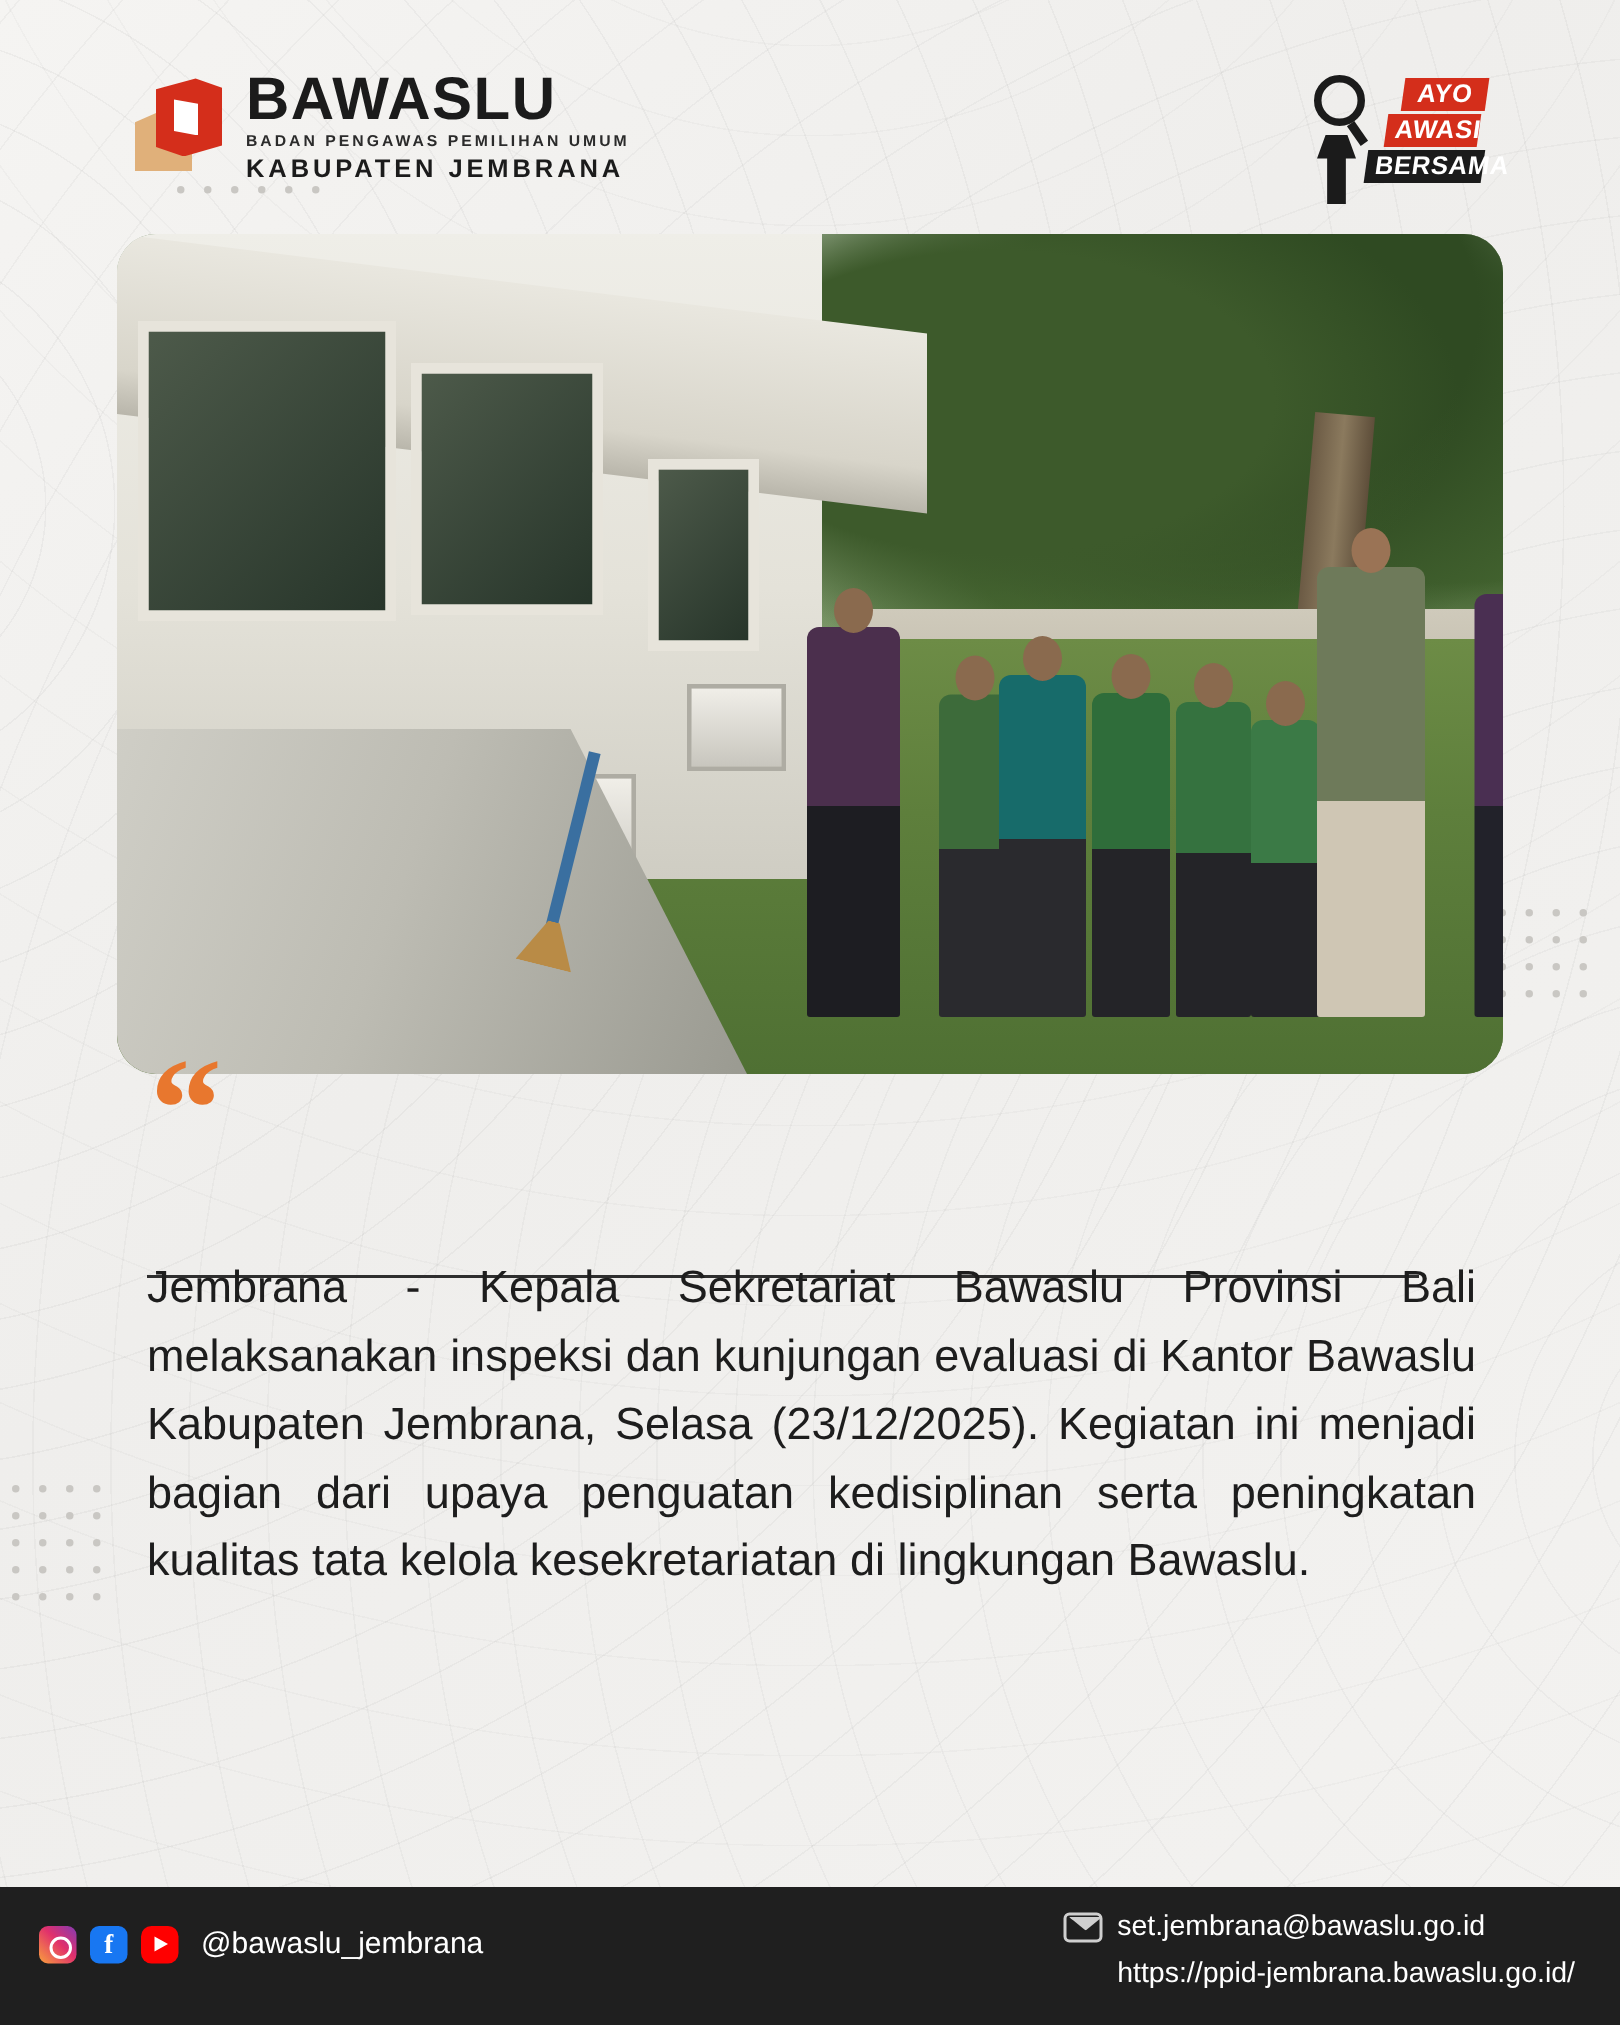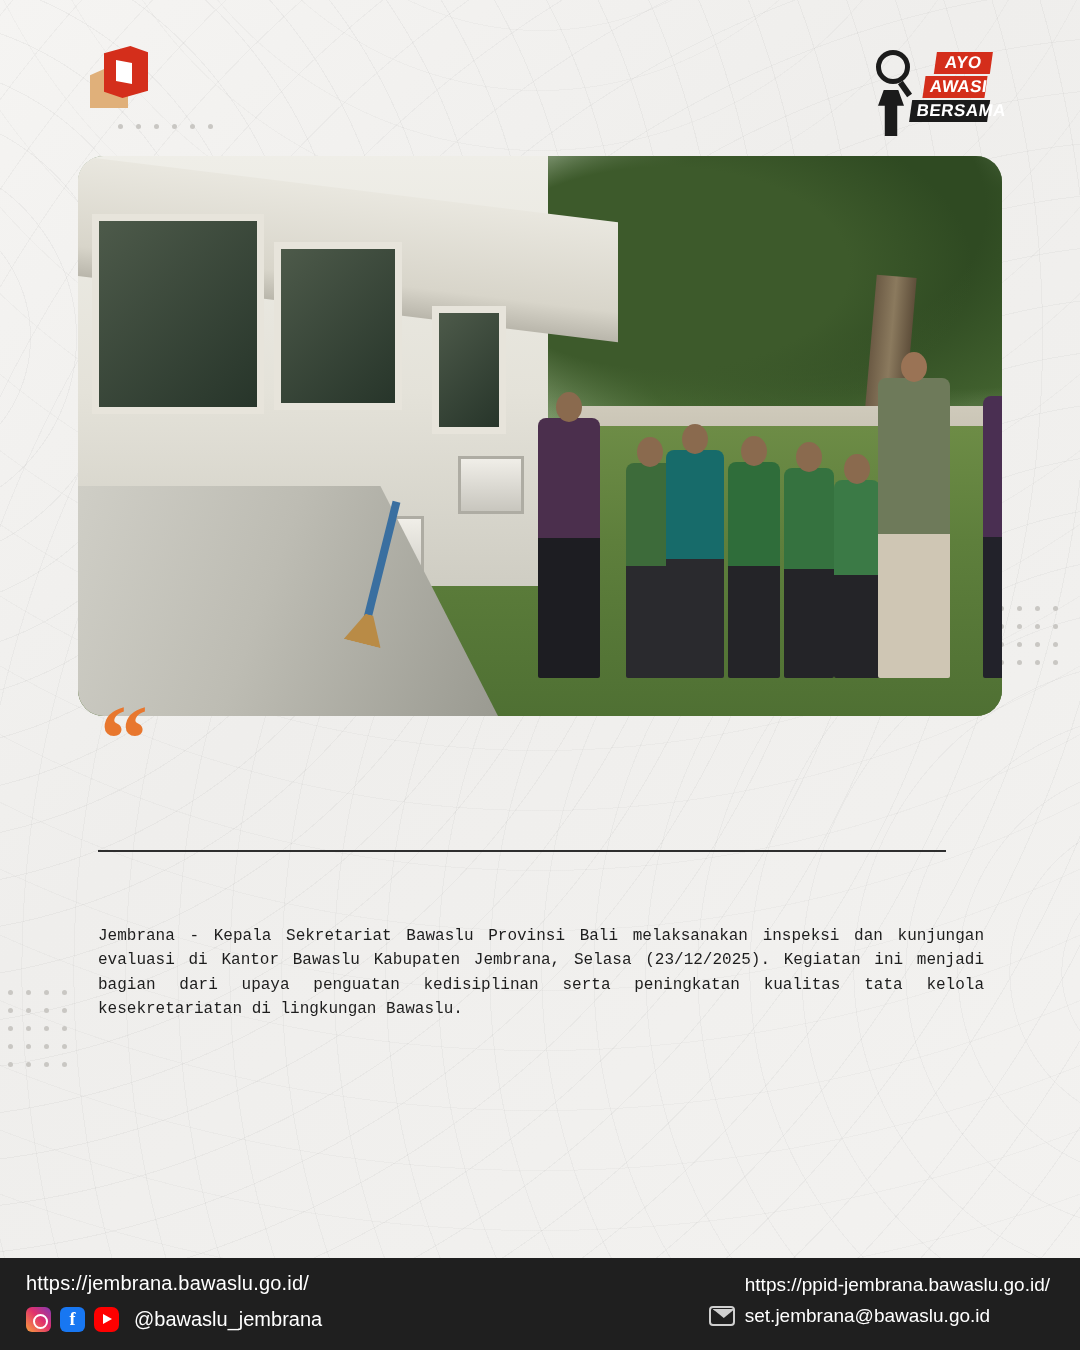--- a/index.html
+++ b/index.html
@@ -196,22 +196,22 @@
   .headline {
     position: absolute; left: 96px; top: 745px; width: 880px;
     color: #e8772e; font-size: 22.5px; font-weight: bold; line-height: 1.42;
     letter-spacing: 0.2px; text-transform: uppercase;
   }
   .rule {
     position: absolute; left: 98px; top: 850px; width: 848px; height: 2px;
     background: #2e2e2e;
   }
   .body-text {
-    position: absolute; left: 98px; top: 924px; width: 886px;
-    font-size: 16px; line-height: 1.52; color: #1d1d1d; text-align: justify; font-family: Liberation Mono, monospace;
+    position: absolute; left: 98px; top: 836px; width: 886px;
+    font-size: 30px; line-height: 1.52; color: #1d1d1d; text-align: justify;
   }
 
   
   .footer {
     position: absolute; left: 0; bottom: 0; width: 1080px; height: 92px;
     background: #1f1f1f; color: #ffffff;
   }
   .footer-left {
     position: absolute; left: 26px; top: 14px;
   }
@@ -260,20 +260,25 @@
 <body>
 
 <div class="poster">
   <div class="bg-swirls"></div>
 
   <div class="header">
     <div class="logo-mark">
       <div class="box-tan"></div>
       <div class="box-red"></div>
       <div class="notch"></div>
+    </div>
+    <div class="logo-text">
+      <div class="logo-title">BAWASLU</div>
+      <div class="logo-sub1">BADAN PENGAWAS PEMILIHAN UMUM</div>
+      <div class="logo-sub2">KABUPATEN JEMBRANA</div>
     </div>
   </div>
 
   <div class="awasi">
     <div class="person">
       <div class="head"></div>
       <div class="handle"></div>
       <div class="body"></div>
     </div>
     <div class="words">
@@ -371,32 +376,31 @@
       </div>
     <div class="person-fig" style="left:905px; width:70px; height:282px; background:linear-gradient(180deg,#4a2f52 0 50%,#22222a 50% 100%);"></div>
   </div>
 
   <div class="quote-mark">“</div>
   <div class="rule"></div>
   <div class="body-text">Jembrana - Kepala Sekretariat Bawaslu Provinsi Bali melaksanakan inspeksi dan kunjungan evaluasi di Kantor Bawaslu Kabupaten Jembrana, Selasa (23/12/2025). Kegiatan ini menjadi bagian dari upaya penguatan kedisiplinan serta peningkatan kualitas tata kelola kesekretariatan di lingkungan Bawaslu.</div>
 
   <div class="footer">
     <div class="footer-left">
-      <div class="footer-web">https://jembrana.bawaslu.go.id/</div>
       <div class="footer-social">
         <span class="ic ic-ig"></span>
         <span class="ic ic-fb">f</span>
         <span class="ic ic-yt"></span>
         <span class="footer-handle">@bawaslu_jembrana</span>
       </div>
     </div>
     <div class="footer-right">
       <div class="fr-row">
+        <span class="ic-mail"></span>
+        <span>set.jembrana@bawaslu.go.id</span>
+      </div>
+      <div class="fr-row">
         <span class="spacer26"></span>
         <span>https://ppid-jembrana.bawaslu.go.id/</span>
       </div>
-      <div class="fr-row">
-        <span class="ic-mail"></span>
-        <span>set.jembrana@bawaslu.go.id</span>
-      </div>
     </div>
   </div>
 </div>
 
 </body></html>

